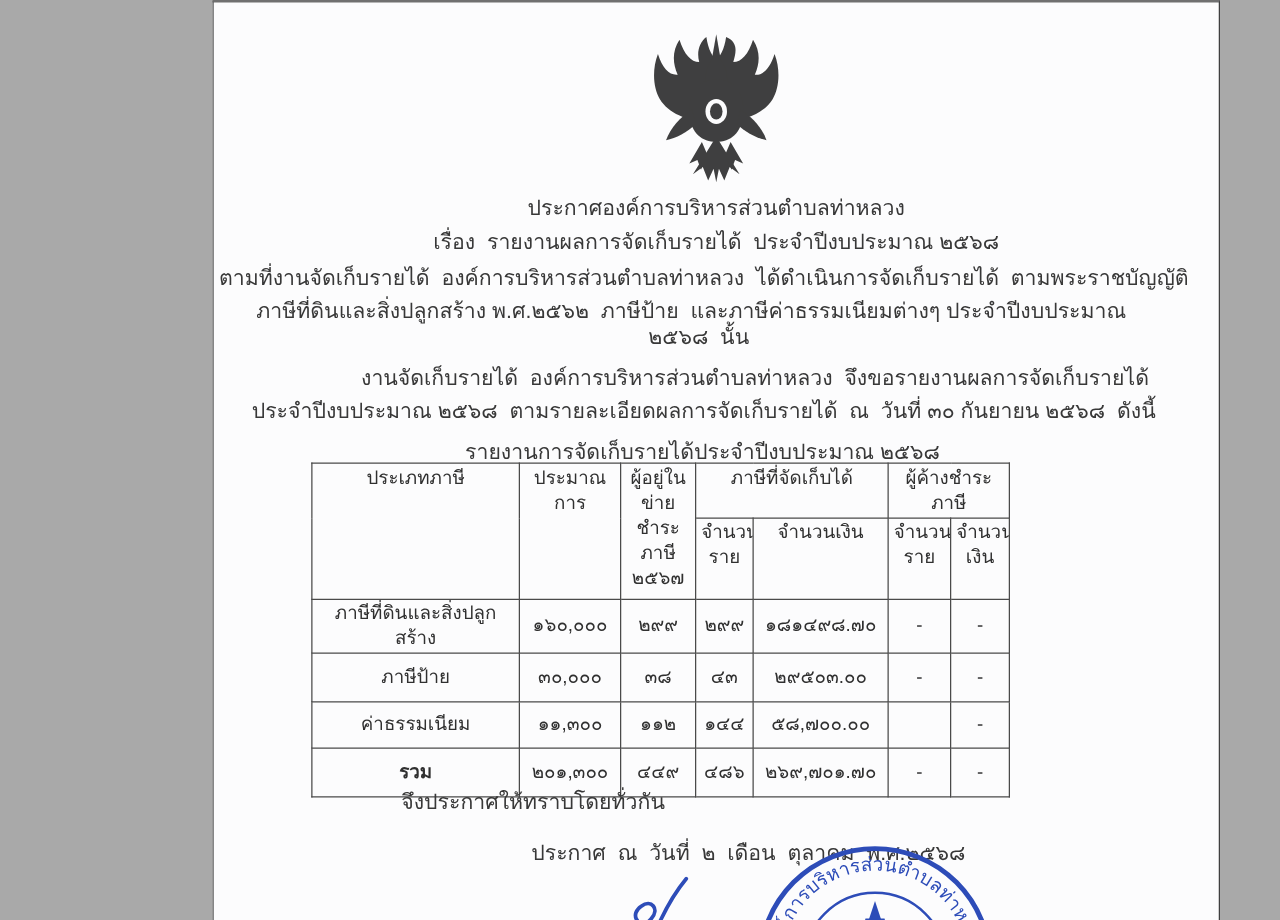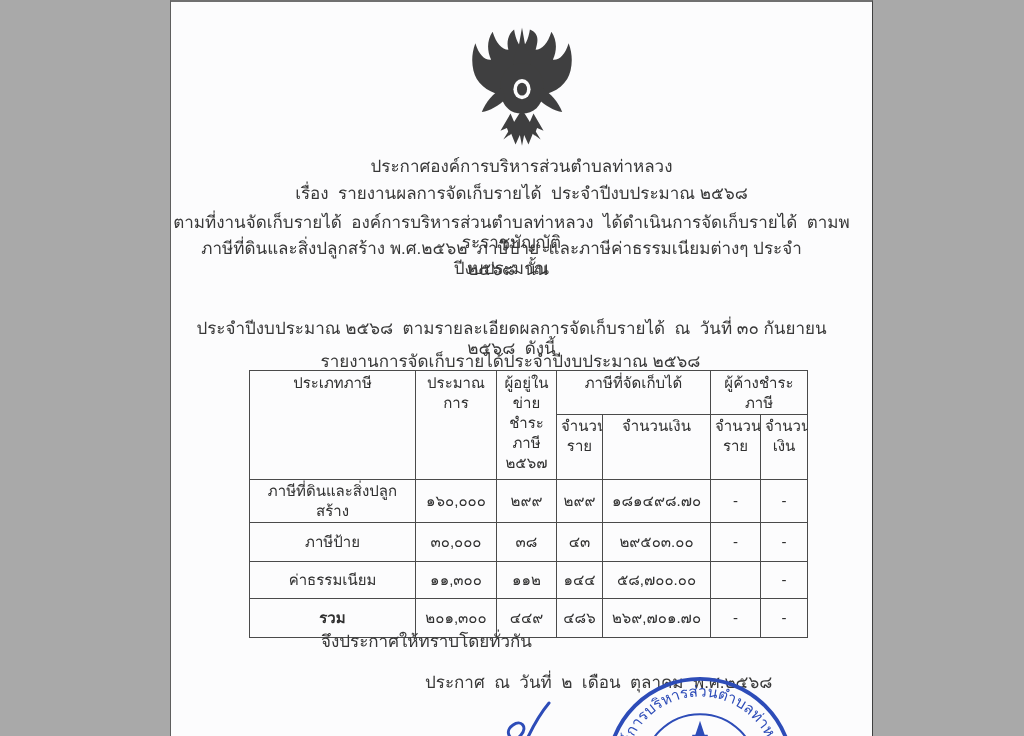--- a/index.html
+++ b/index.html
@@ -1,19 +1,19 @@
 <!DOCTYPE html>
 <html><head>
 <meta charset="utf-8">
 <style>
   html,body{margin:0;padding:0;}
   body{width:1024px;height:736px;overflow:hidden;background:#a9a9a9;
        font-family:"Liberation Sans","DejaVu Sans",sans-serif;}
   .stage{position:relative;width:1024px;height:736px;overflow:hidden;}
-  .paper{position:absolute;left:170px;top:0;width:703px;height:736px;
+  .paper{position:absolute;left:170px;top:0;width:806px;height:736px;
          background:#fcfcfd;border-top:2px solid #707070;
          border-left:1px solid #5e5e5e;border-right:1px solid #3f3f3f;
          box-sizing:border-box;}
   .tline{position:absolute;color:#383838;font-size:17px;white-space:pre-wrap;
          text-align:center;line-height:20px;}
   .garuda{position:absolute;left:0;right:0;top:24px;text-align:center;}
   .t1{top:155px;left:0;right:0;}
   .t2{top:182px;left:0;right:0;}
   .p1l1{top:211px;left:0;right:20px;}
   .p1l2{top:237px;left:0;right:40px;}
@@ -66,20 +66,21 @@
         <ellipse cx="120" cy="88" rx="12" ry="14" fill="#fcfcfd"></ellipse>
         <ellipse cx="120" cy="88" rx="7" ry="9" fill="#262626"></ellipse>
       </svg>
     </div>
 
     <div class="tline t1">ประกาศองค์การบริหารส่วนตำบลท่าหลวง</div>
     <div class="tline t2">เรื่อง  รายงานผลการจัดเก็บรายได้  ประจำปีงบประมาณ ๒๕๖๘</div>
     <div class="tline p1l1">ตามที่งานจัดเก็บรายได้  องค์การบริหารส่วนตำบลท่าหลวง  ได้ดำเนินการจัดเก็บรายได้  ตามพระราชบัญญัติ</div>
     <div class="tline p1l2">ภาษีที่ดินและสิ่งปลูกสร้าง พ.ศ.๒๕๖๒  ภาษีป้าย  และภาษีค่าธรรมเนียมต่างๆ ประจำปีงบประมาณ</div>
     <div class="tline p1l3">๒๕๖๘  นั้น</div>
+    <div class="tline p2l1">งานจัดเก็บรายได้  องค์การบริหารส่วนตำบลท่าหลวง  จึงขอรายงานผลการจัดเก็บรายได้</div>
     <div class="tline p2l2">ประจำปีงบประมาณ ๒๕๖๘  ตามรายละเอียดผลการจัดเก็บรายได้  ณ  วันที่ ๓๐ กันยายน ๒๕๖๘  ดังนี้</div>
     <div class="tline cap">รายงานการจัดเก็บรายได้ประจำปีงบประมาณ ๒๕๖๘</div>
 
     <table class="rev">
       <colgroup>
         <col style="width:166px">
           <col style="width:81px">
           <col style="width:60px">
         <col style="width:46px">
           <col style="width:108px">

